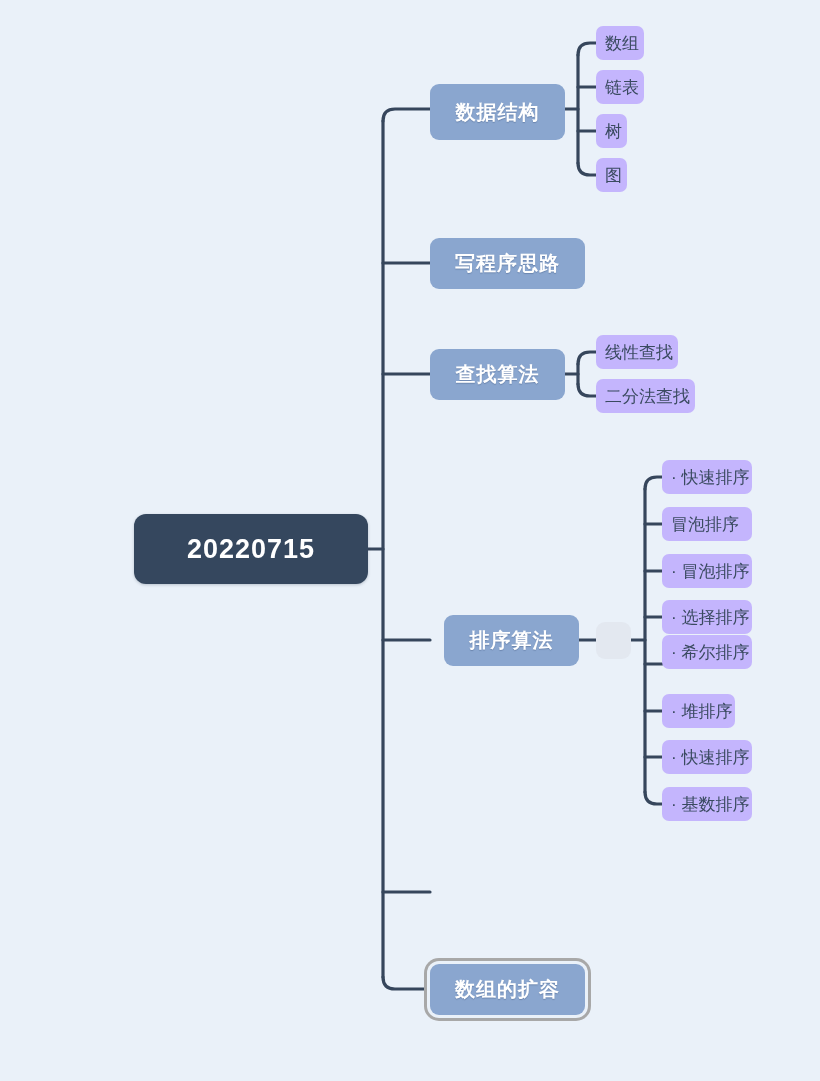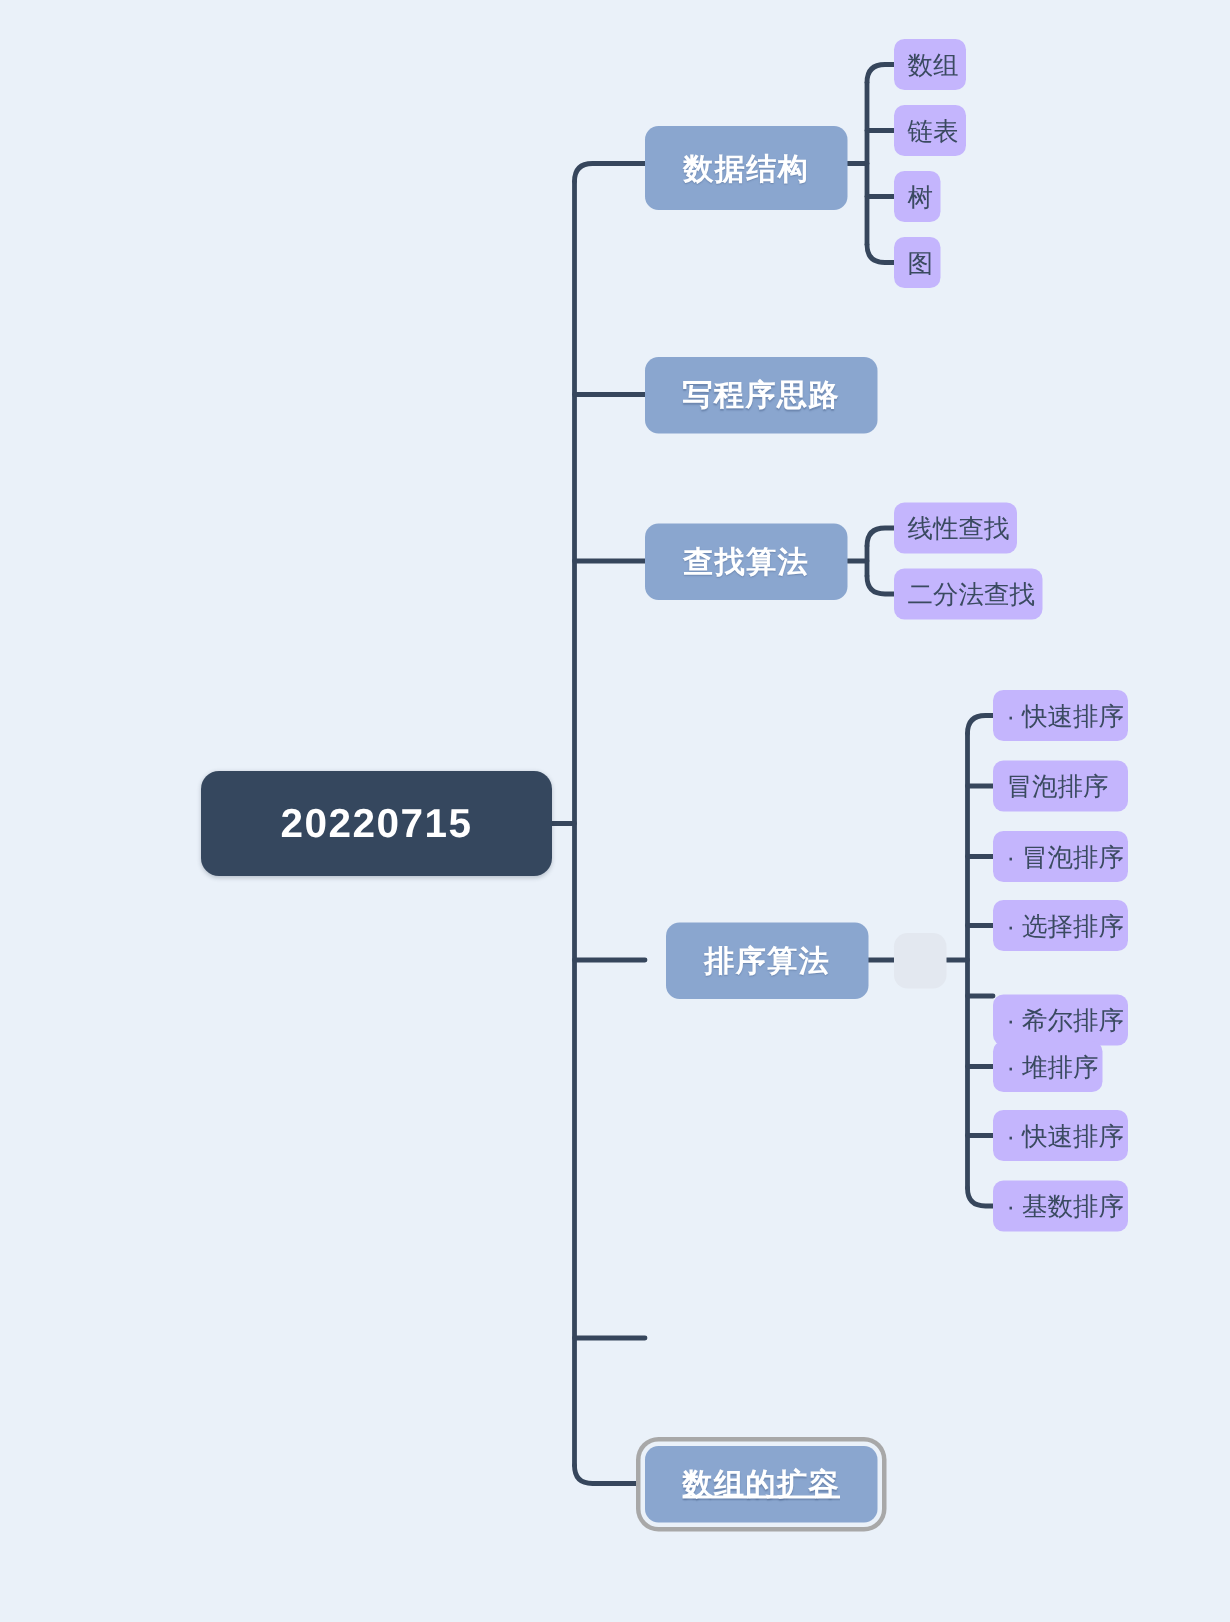--- a/index.html
+++ b/index.html
@@ -142,31 +142,31 @@
   </div>
   <div class="node leaf" style="left:662px;top:507px;width:90px;height:34px;">
     <span>冒泡排序</span>
   </div>
   <div class="node leaf" style="left:662px;top:554px;width:90px;height:34px;">
     <span>· 冒泡排序</span>
   </div>
   <div class="node leaf" style="left:662px;top:600px;width:90px;height:34px;">
     <span>· 选择排序</span>
   </div>
-  <div class="node leaf" style="left:662px;top:663px;width:90px;height:34px;">
+  <div class="node leaf" style="left:662px;top:635px;width:90px;height:34px;">
     <span>· 希尔排序</span>
   </div>
   <div class="node leaf" style="left:662px;top:694px;width:73px;height:34px;">
     <span>· 堆排序</span>
   </div>
   <div class="node leaf" style="left:662px;top:740px;width:90px;height:34px;">
     <span>· 快速排序</span>
   </div>
   <div class="node leaf" style="left:662px;top:787px;width:90px;height:34px;">
     <span>· 基数排序</span>
   </div>
 
 
-  <div class="node branch selected" style="left:430px;top:964px;width:155px;height:51px;text-decoration:underline;">
+  <div class="node branch selected" style="left:430px;top:964px;width:155px;height:51px;">
     <span>数组的扩容</span>
   </div>
 
 </div>
 
 </body></html>

